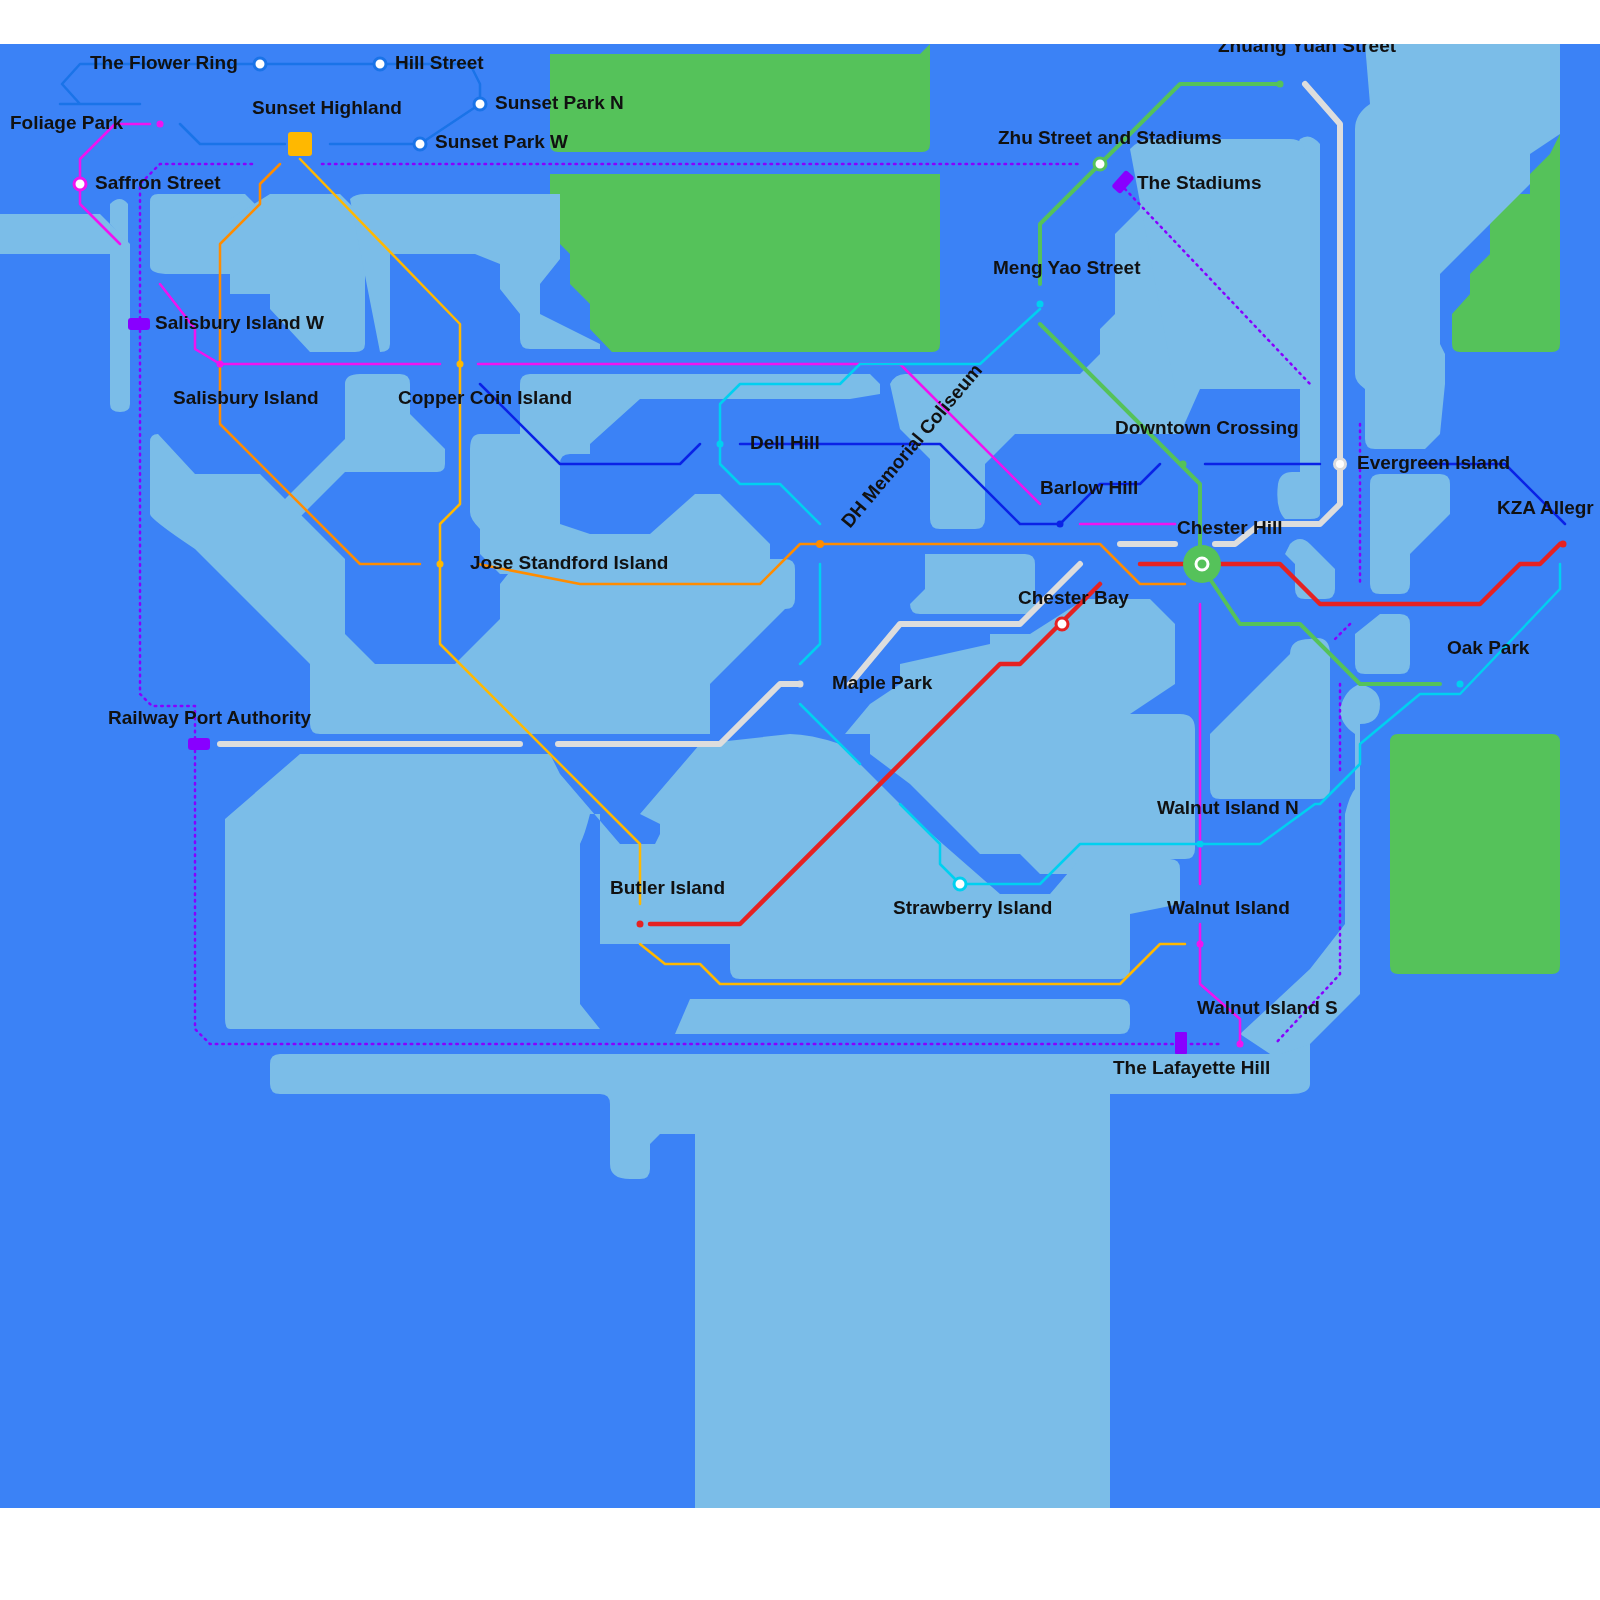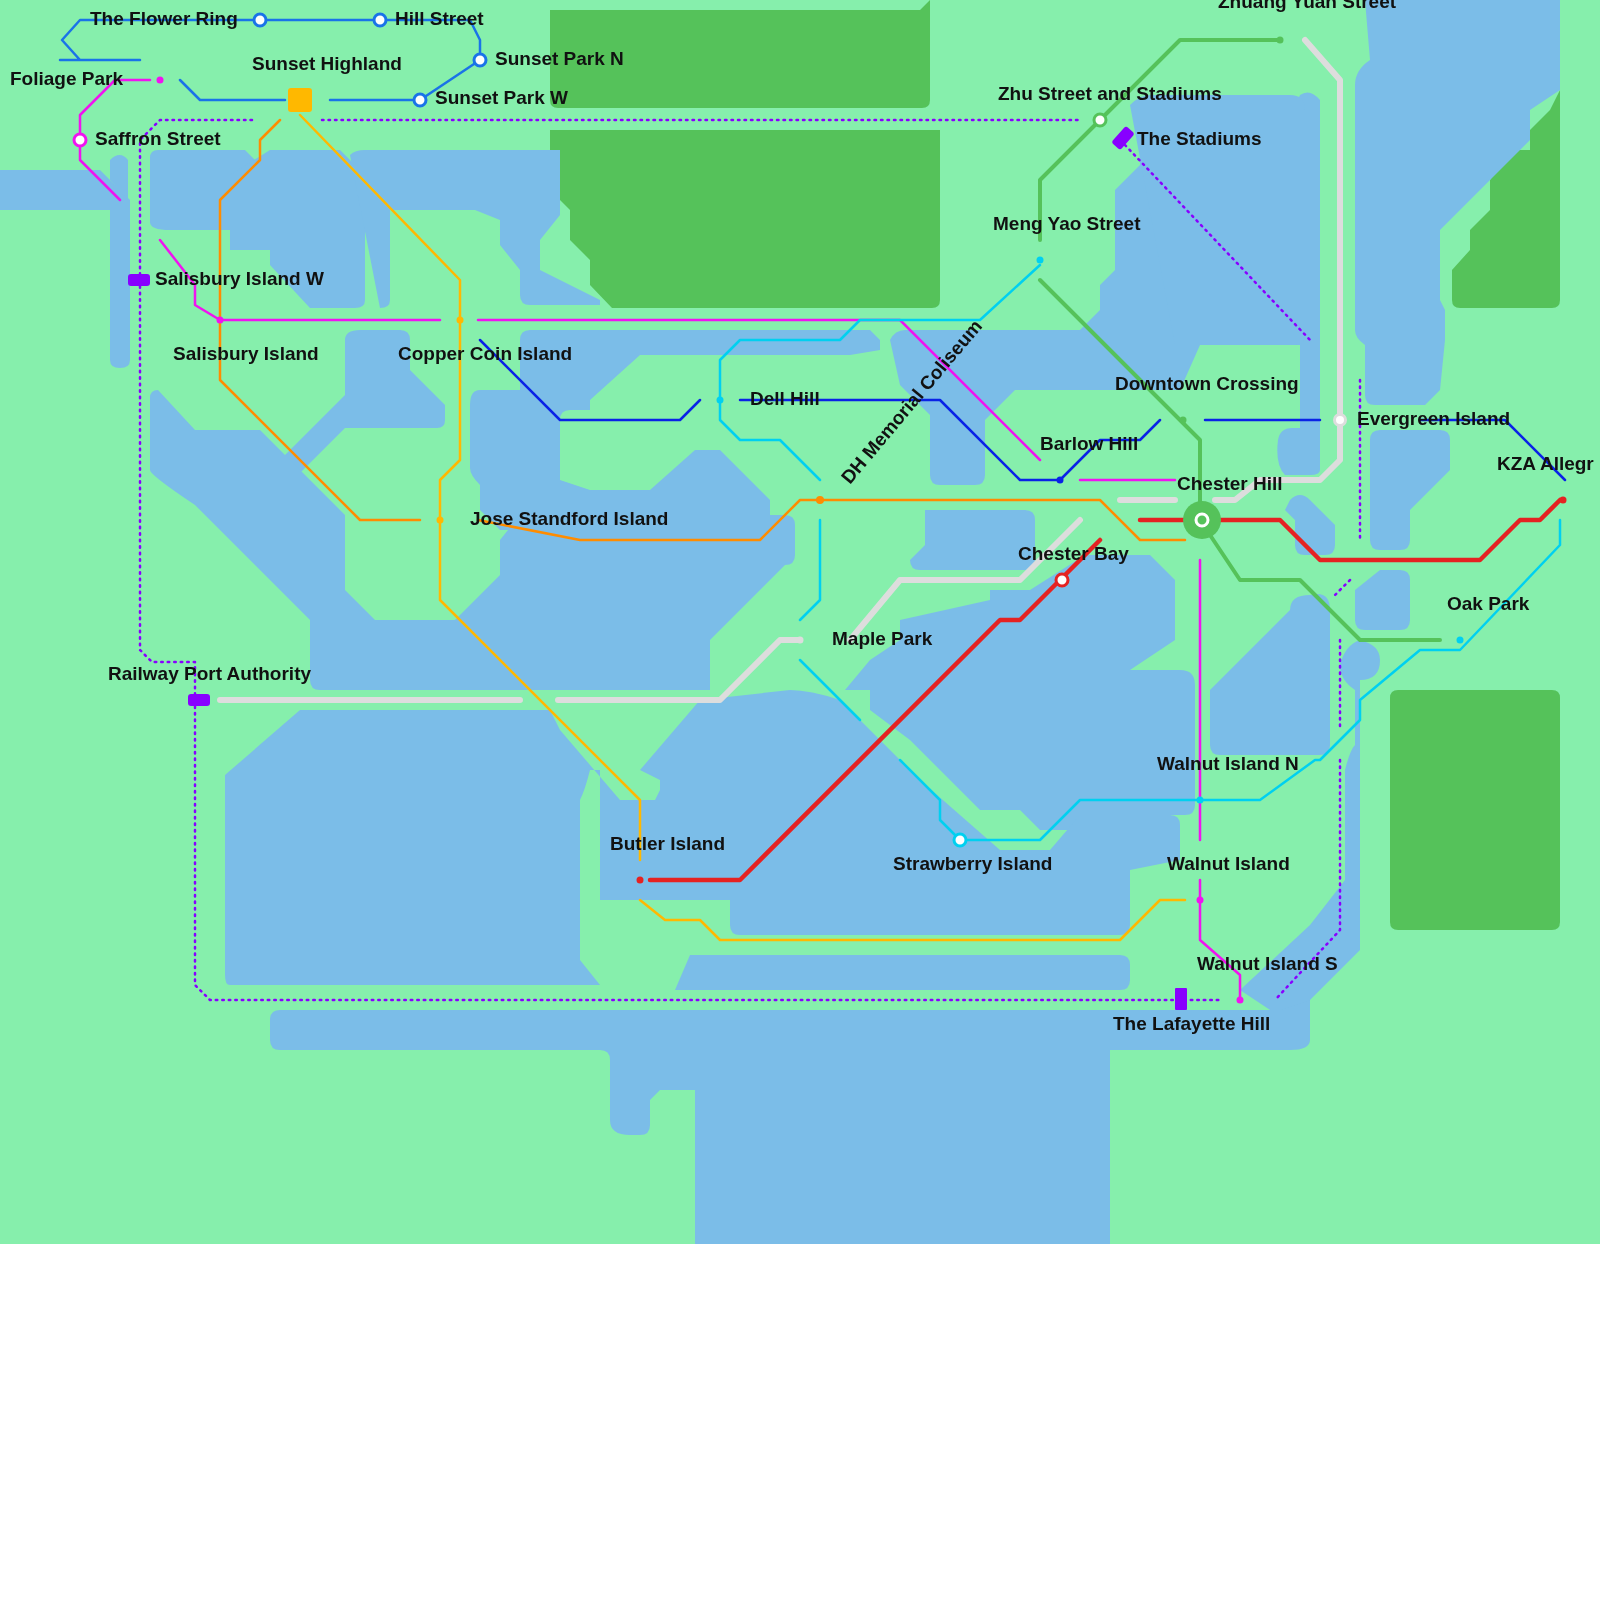--- a/index.html
+++ b/index.html
@@ -1,16 +1,16 @@
 <!DOCTYPE html>
 <html><head>
 <meta charset="utf-8">
 <style>
   html, body { margin:0; padding:0; background:#ffffff; }
-  #map { position:relative; width:1600px; height:1244px; overflow:hidden; background:#86efac; }
+  #map { position:relative; width:1600px; height:1464px; overflow:hidden; background:#3b82f6;margin-top:44px; }
   svg { position:absolute; left:0; top:0; }
   .lbl { font-family:"Liberation Sans", sans-serif; font-weight:bold; font-size:19px; fill:#111; }
   .water { fill:#7bbde8; }
   .park { fill:#55c25a; }
 </style>
 </head>
 <body>
 
 <div id="map">
 <svg width="1600" height="1600" viewBox="0 0 1600 1600">

